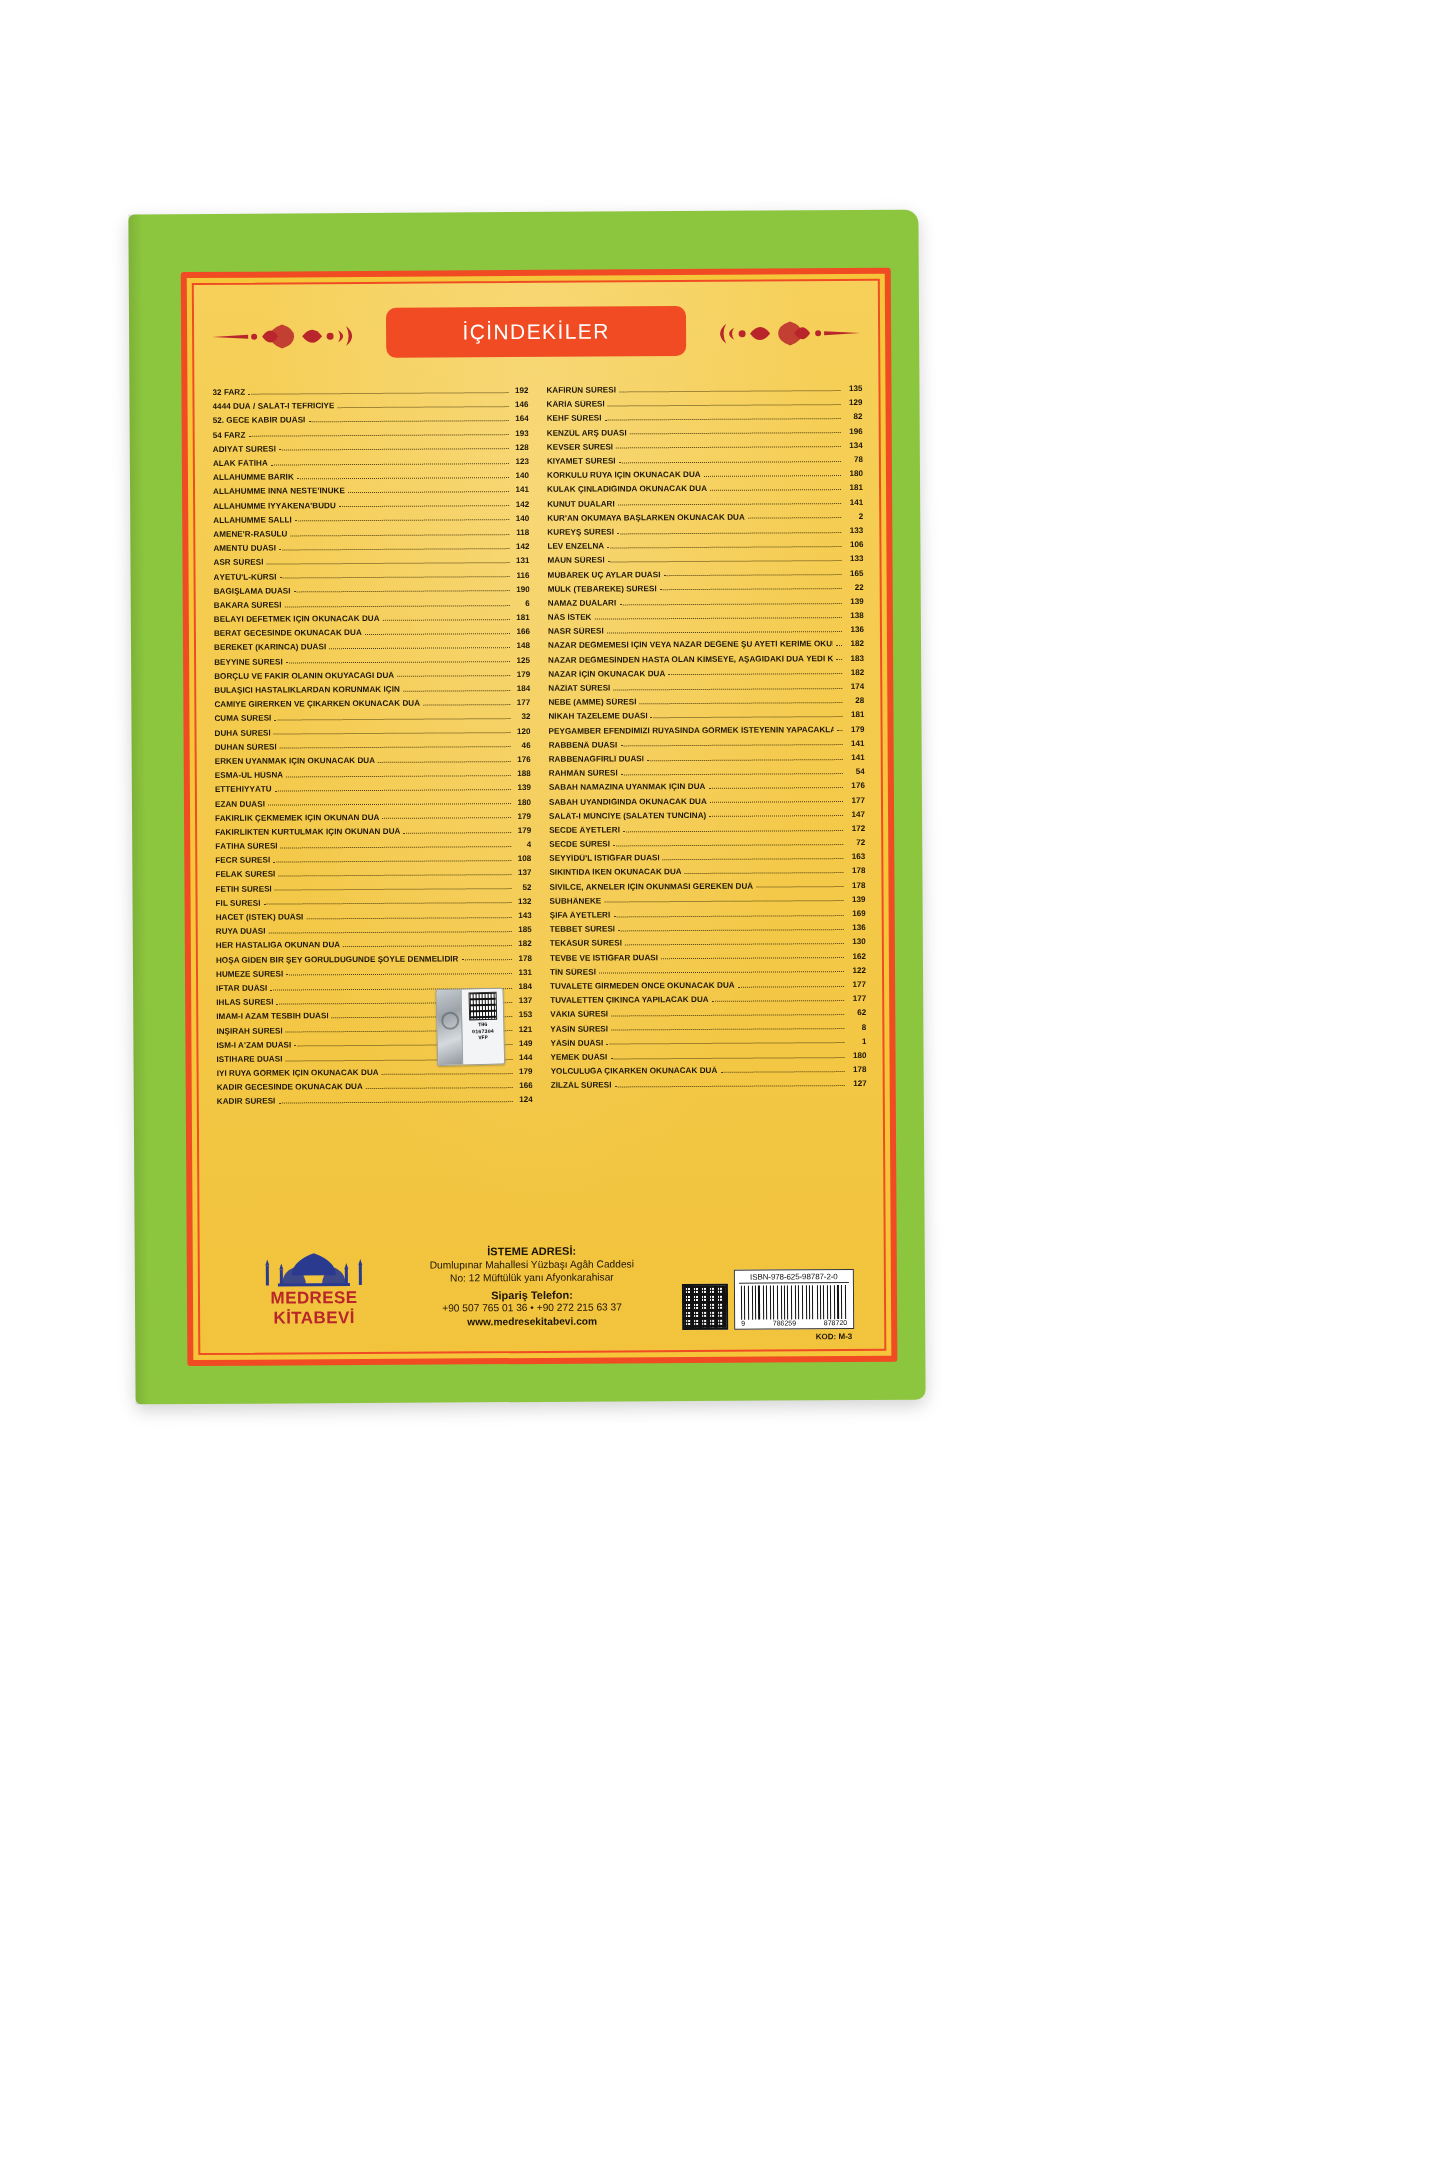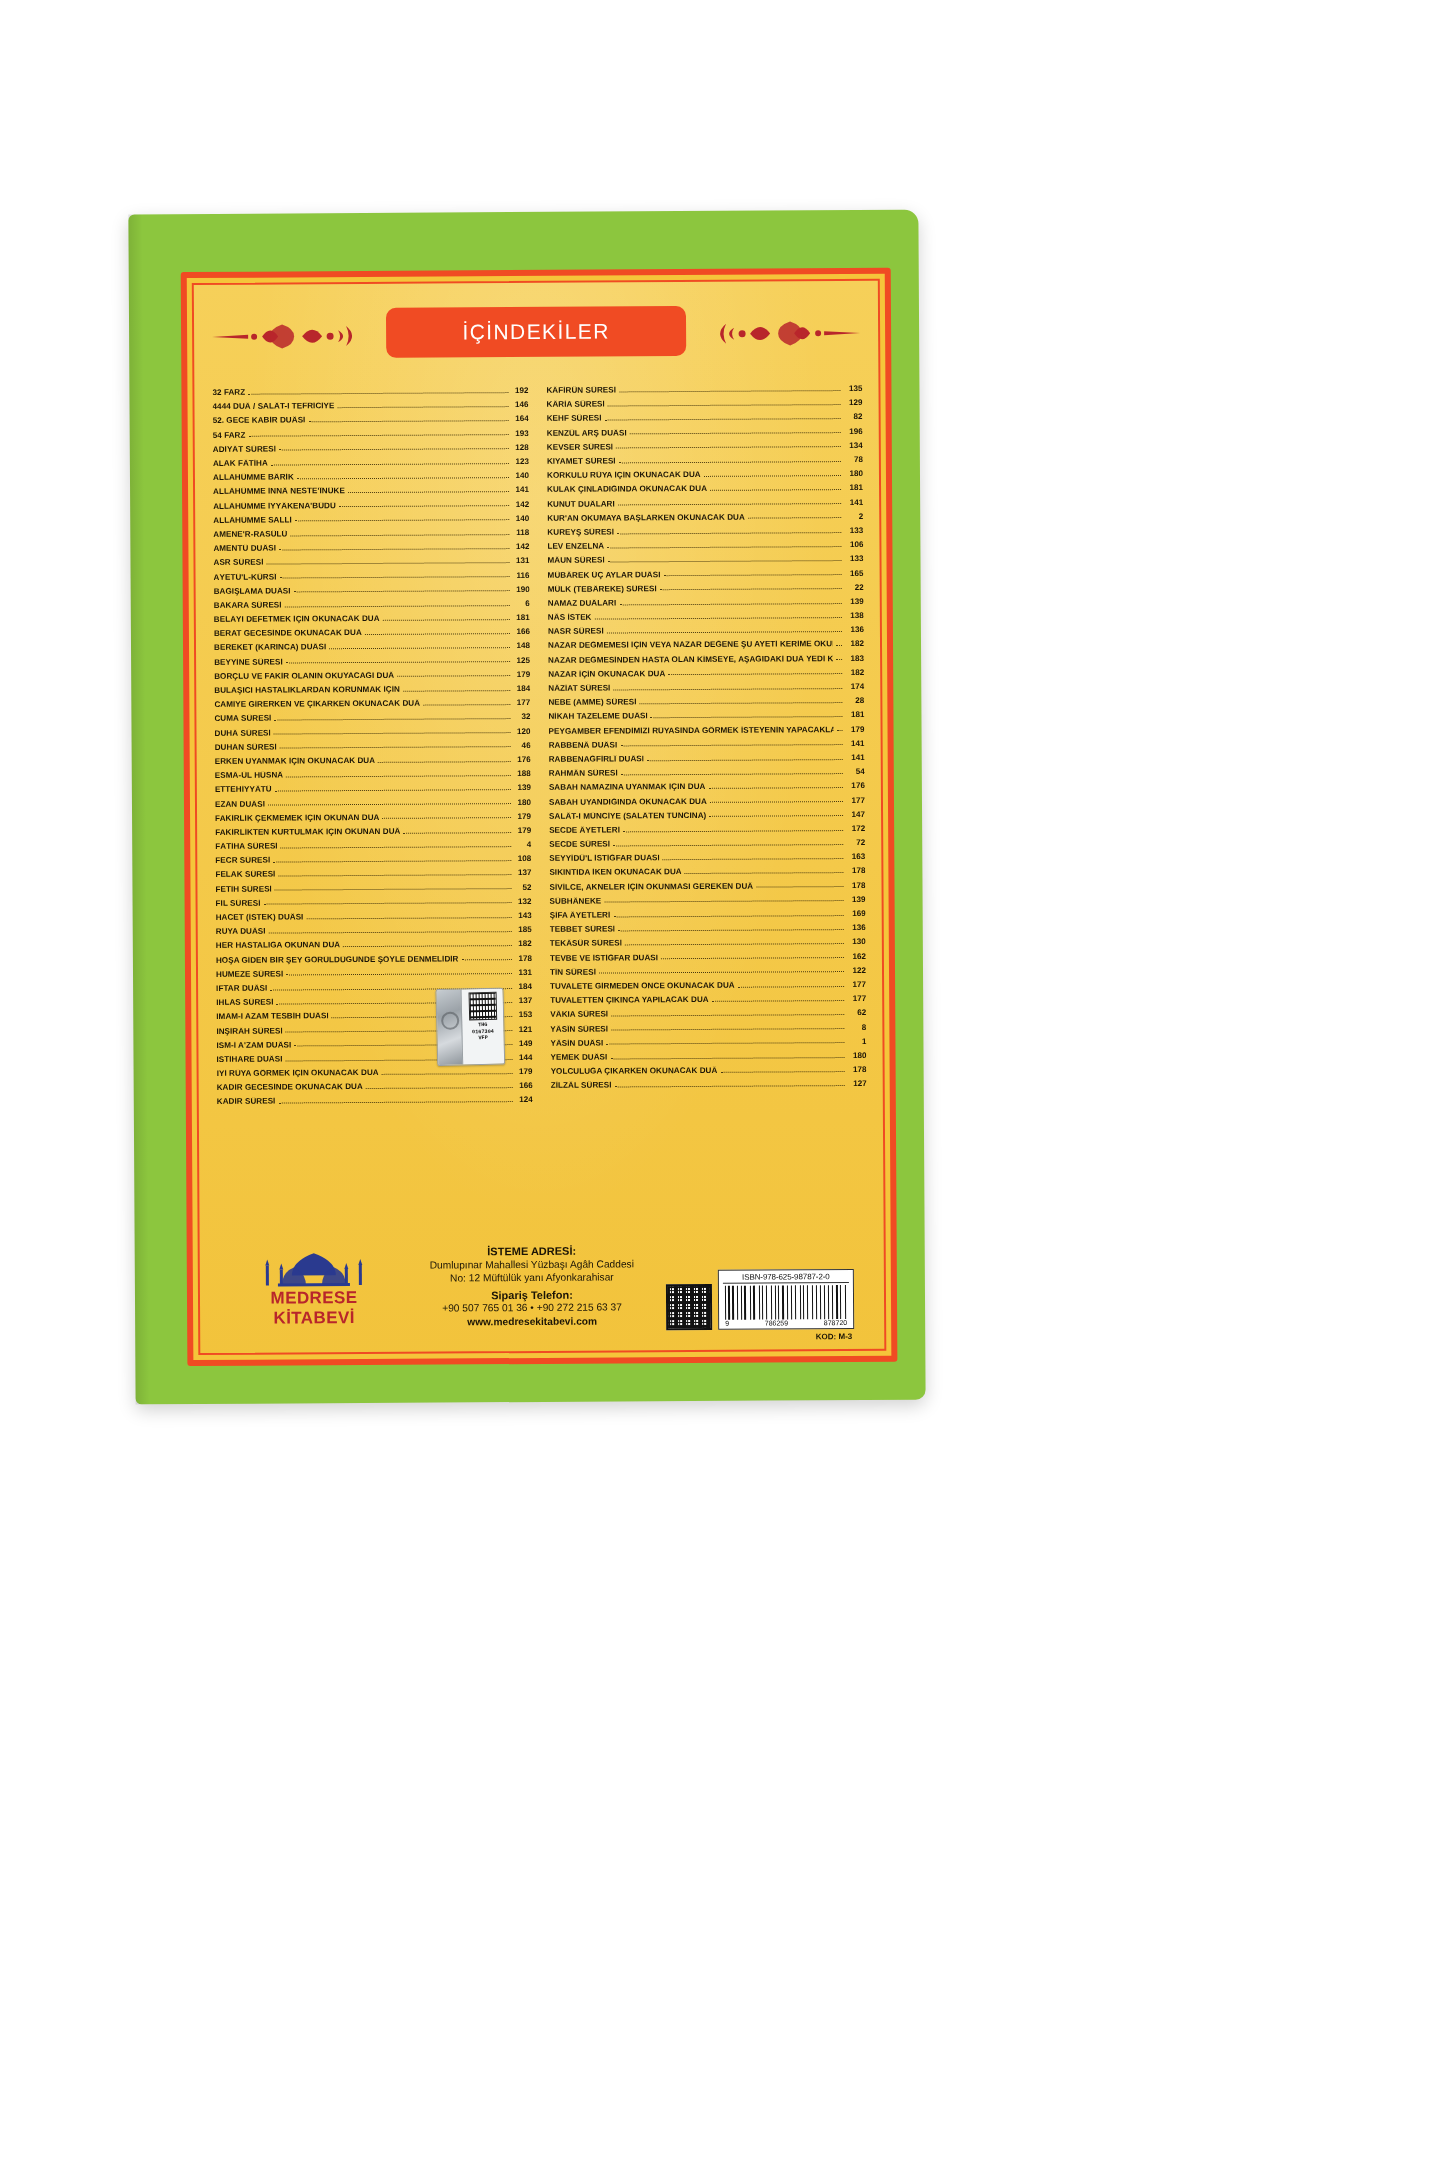--- a/index.html
+++ b/index.html
@@ -269,21 +269,21 @@
       linear-gradient(0deg, #111 15%, transparent 15%, transparent 38%, #111 38%, #111 52%, transparent 52%, transparent 72%, #111 72%);
     background-size: 8px 8px, 8px 8px;
     background-color: #fff;
     border: 2px solid #111;
     box-sizing: border-box;
   }
   #isbn-wrap {
     background: #ffffff;
     border: 1px solid #333;
     padding: 2px 4px 2px 4px;
-    width: 136px;
+    width: 120px;
     box-sizing: border-box;
   }
   #isbn-wrap .isbn-text {
     font-size: 8px;
     text-align: center;
     color: #111;
     border-bottom: 1px solid #333;
     padding-bottom: 1px;
     margin-bottom: 2px;
     letter-spacing: -0.1px;

